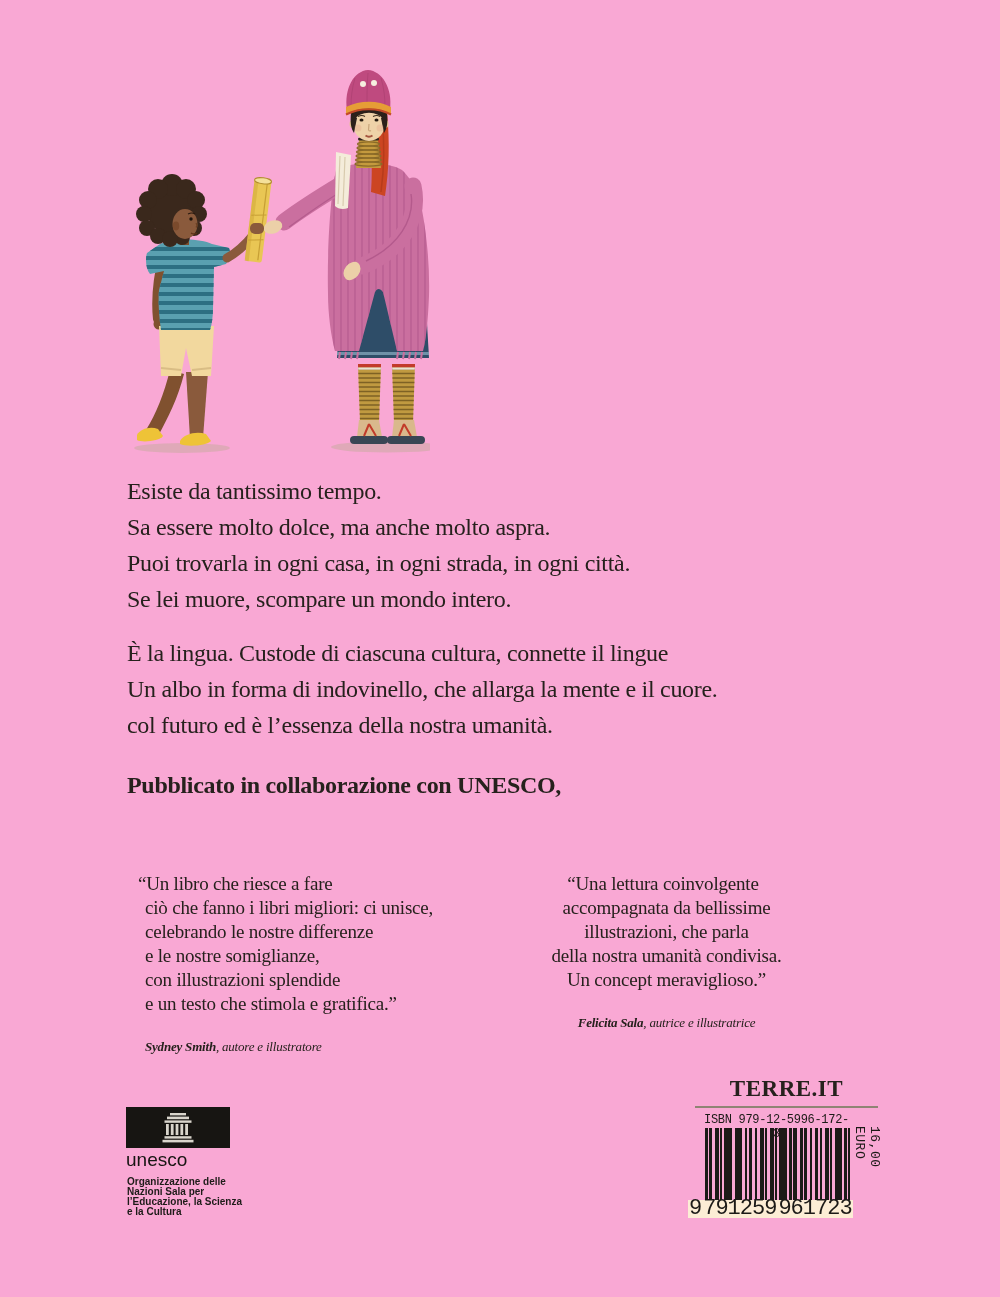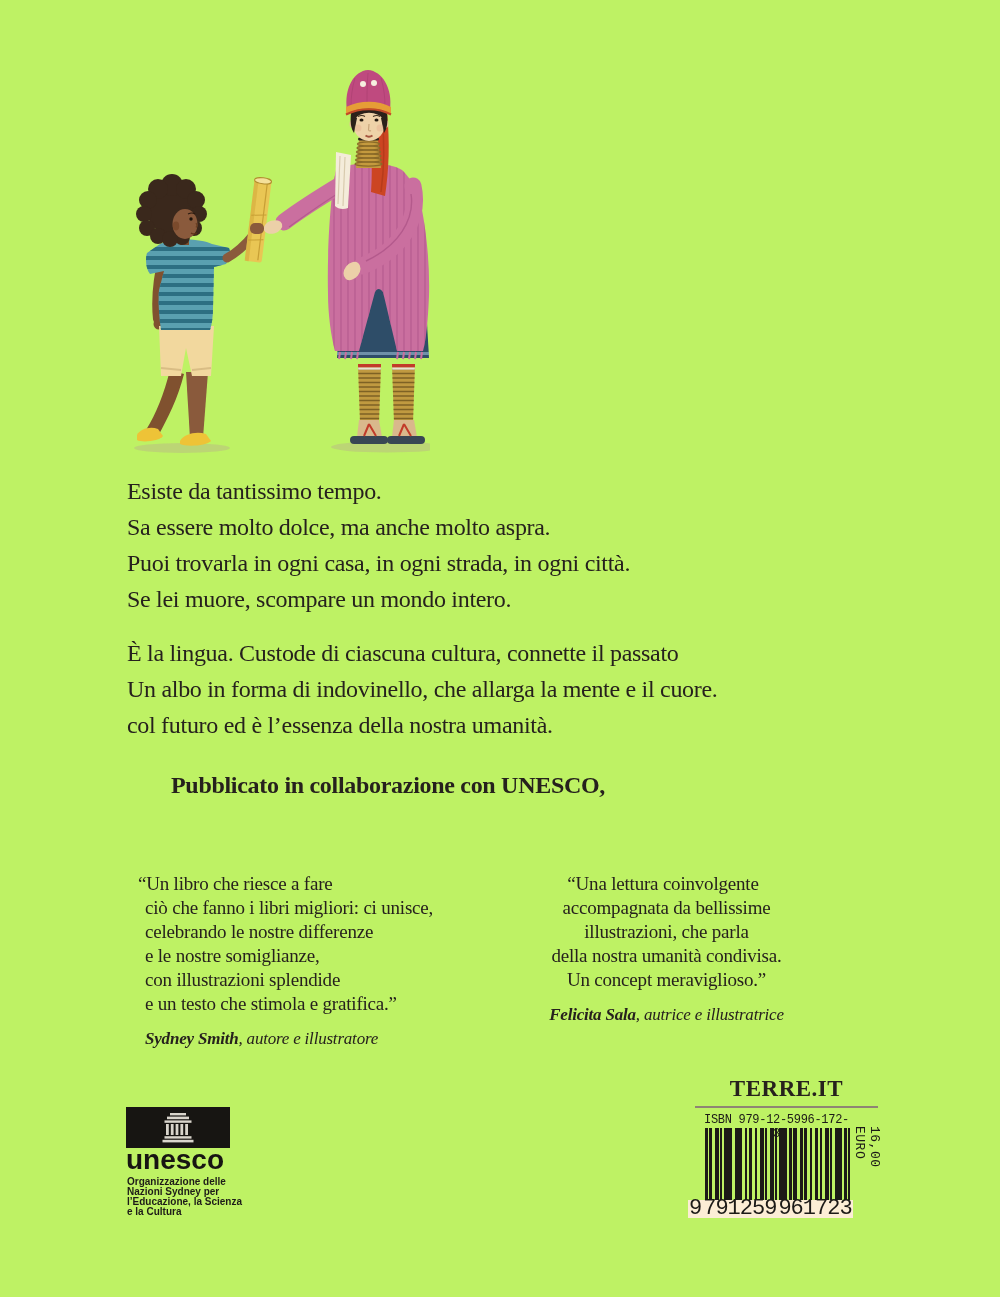--- a/index.html
+++ b/index.html
@@ -1,33 +1,33 @@
 <!DOCTYPE html>
 <html><head>
 <meta charset="utf-8">
 <style>
   html,body { margin:0; padding:0; }
   .page {
     position:relative; width:1000px; height:1297px;
-    background:#bef264; color:#26211d; overflow:hidden;
+    background:#f9a8d4; color:#26211d; overflow:hidden;
     font-family:"Liberation Serif", serif;
   }
   .abs { position:absolute; }
   .body-text { font-size:24px; line-height:36px; letter-spacing:-0.3px; white-space:nowrap; }
   .bold { font-weight:700; }
   .quote { font-size:19px; line-height:24px; letter-spacing:-0.2px; white-space:nowrap; }
   .q-line.cont { padding-left:7px; }
-  .attribution { margin-top:11px; padding-left:7px; font-size:17px; }
+  .attribution { margin-top:19px; padding-left:7px; font-size:13px; }
   .attribution .author { font-weight:700; font-style:italic; }
   .attribution .role { font-style:italic; }
   
   .unesco-box { left:126px; top:1107px; width:104px; height:41px; background:#171512;
     display:flex; align-items:center; justify-content:center; }
   .unesco-wordmark { left:126px; top:1146px; font-family:"Liberation Sans", sans-serif;
-    font-weight:700; font-size:28px; letter-spacing:0px; color:#171512; line-height:28px; }
+    font-weight:400; font-size:19px; letter-spacing:0px; color:#171512; line-height:28px; }
   .unesco-org { left:127px; top:1177px; font-family:"Liberation Sans", sans-serif;
     font-weight:700; font-size:10px; line-height:10px; color:#1d1b18; }
   
   .site { left:695px; top:1076px; width:183px; text-align:center;
     font-weight:700; font-size:23px; letter-spacing:0.5px; }
   .rule { left:695px; top:1106px; width:183px; height:2px; background:#8f8474; }
   .isbn { left:703px; top:1113px; width:147px; text-align:center;
     font-family:"Liberation Mono", monospace; font-size:12px; letter-spacing:-0.3px; color:#1c1a17; }
   .bars { left:705px; top:1128px; width:145px; height:74px;
     background:
@@ -203,26 +203,26 @@
   </svg>
 
   <div class="abs body-text" style="left:127px; top:473px;">
     <div>Esiste da tantissimo tempo.</div>
     <div>Sa essere molto dolce, ma anche molto aspra.</div>
     <div>Puoi trovarla in ogni casa, in ogni strada, in ogni città.</div>
     <div>Se lei muore, scompare un mondo intero.</div>
   </div>
 
   <div class="abs body-text" style="left:127px; top:635px;">
-    <div>È la lingua. Custode di ciascuna cultura, connette il passato</div>
+    <div>È la lingua. Custode di ciascuna cultura, connette il lingue</div>
     <div>Un albo in forma di indovinello, che allarga la mente e il cuore.</div>
     <div>col futuro ed è l’essenza della nostra umanità.</div>
   </div>
 
-  <div class="abs body-text bold" style="left:127px; top:767px;margin-left:44px;">
+  <div class="abs body-text bold" style="left:127px; top:767px;">
     <div>Pubblicato in collaborazione con UNESCO,</div>
   </div>
 
   <div class="abs quote" style="left:138px; top:872px; width:365px;">
     <div class="q-line">“Un libro che riesce a fare</div>
     <div class="q-line cont">ciò che fanno i libri migliori: ci unisce,</div>
     <div class="q-line cont">celebrando le nostre differenze</div>
     <div class="q-line cont">e le nostre somiglianze,</div>
     <div class="q-line cont">con illustrazioni splendide</div>
     <div class="q-line cont">e un testo che stimola e gratifica.”</div>
@@ -254,21 +254,21 @@
         <rect x="24.4" y="13" width="2.8" height="11"></rect>
         <rect x="29.2" y="13" width="2.8" height="11"></rect>
         <rect x="8.5" y="25.2" width="27" height="2.4"></rect>
         <rect x="6.5" y="28.8" width="31" height="2.6"></rect>
       </g>
     </svg>
   </div>
   <div class="abs unesco-wordmark">unesco</div>
   <div class="abs unesco-org">
     <div>Organizzazione delle</div>
-    <div>Nazioni Sydney per</div>
+    <div>Nazioni Sala per</div>
     <div>l’Educazione, la Scienza</div>
     <div>e la Cultura</div>
   </div>
 
   <div class="abs site">TERRE.IT</div>
   <div class="abs rule"></div>
   <div class="abs isbn">ISBN 979-12-5996-172-3</div>
   <div class="abs bars"></div>
   <div class="guard" style="left:705px;"></div>
   <div class="guard" style="left:709px;"></div>

